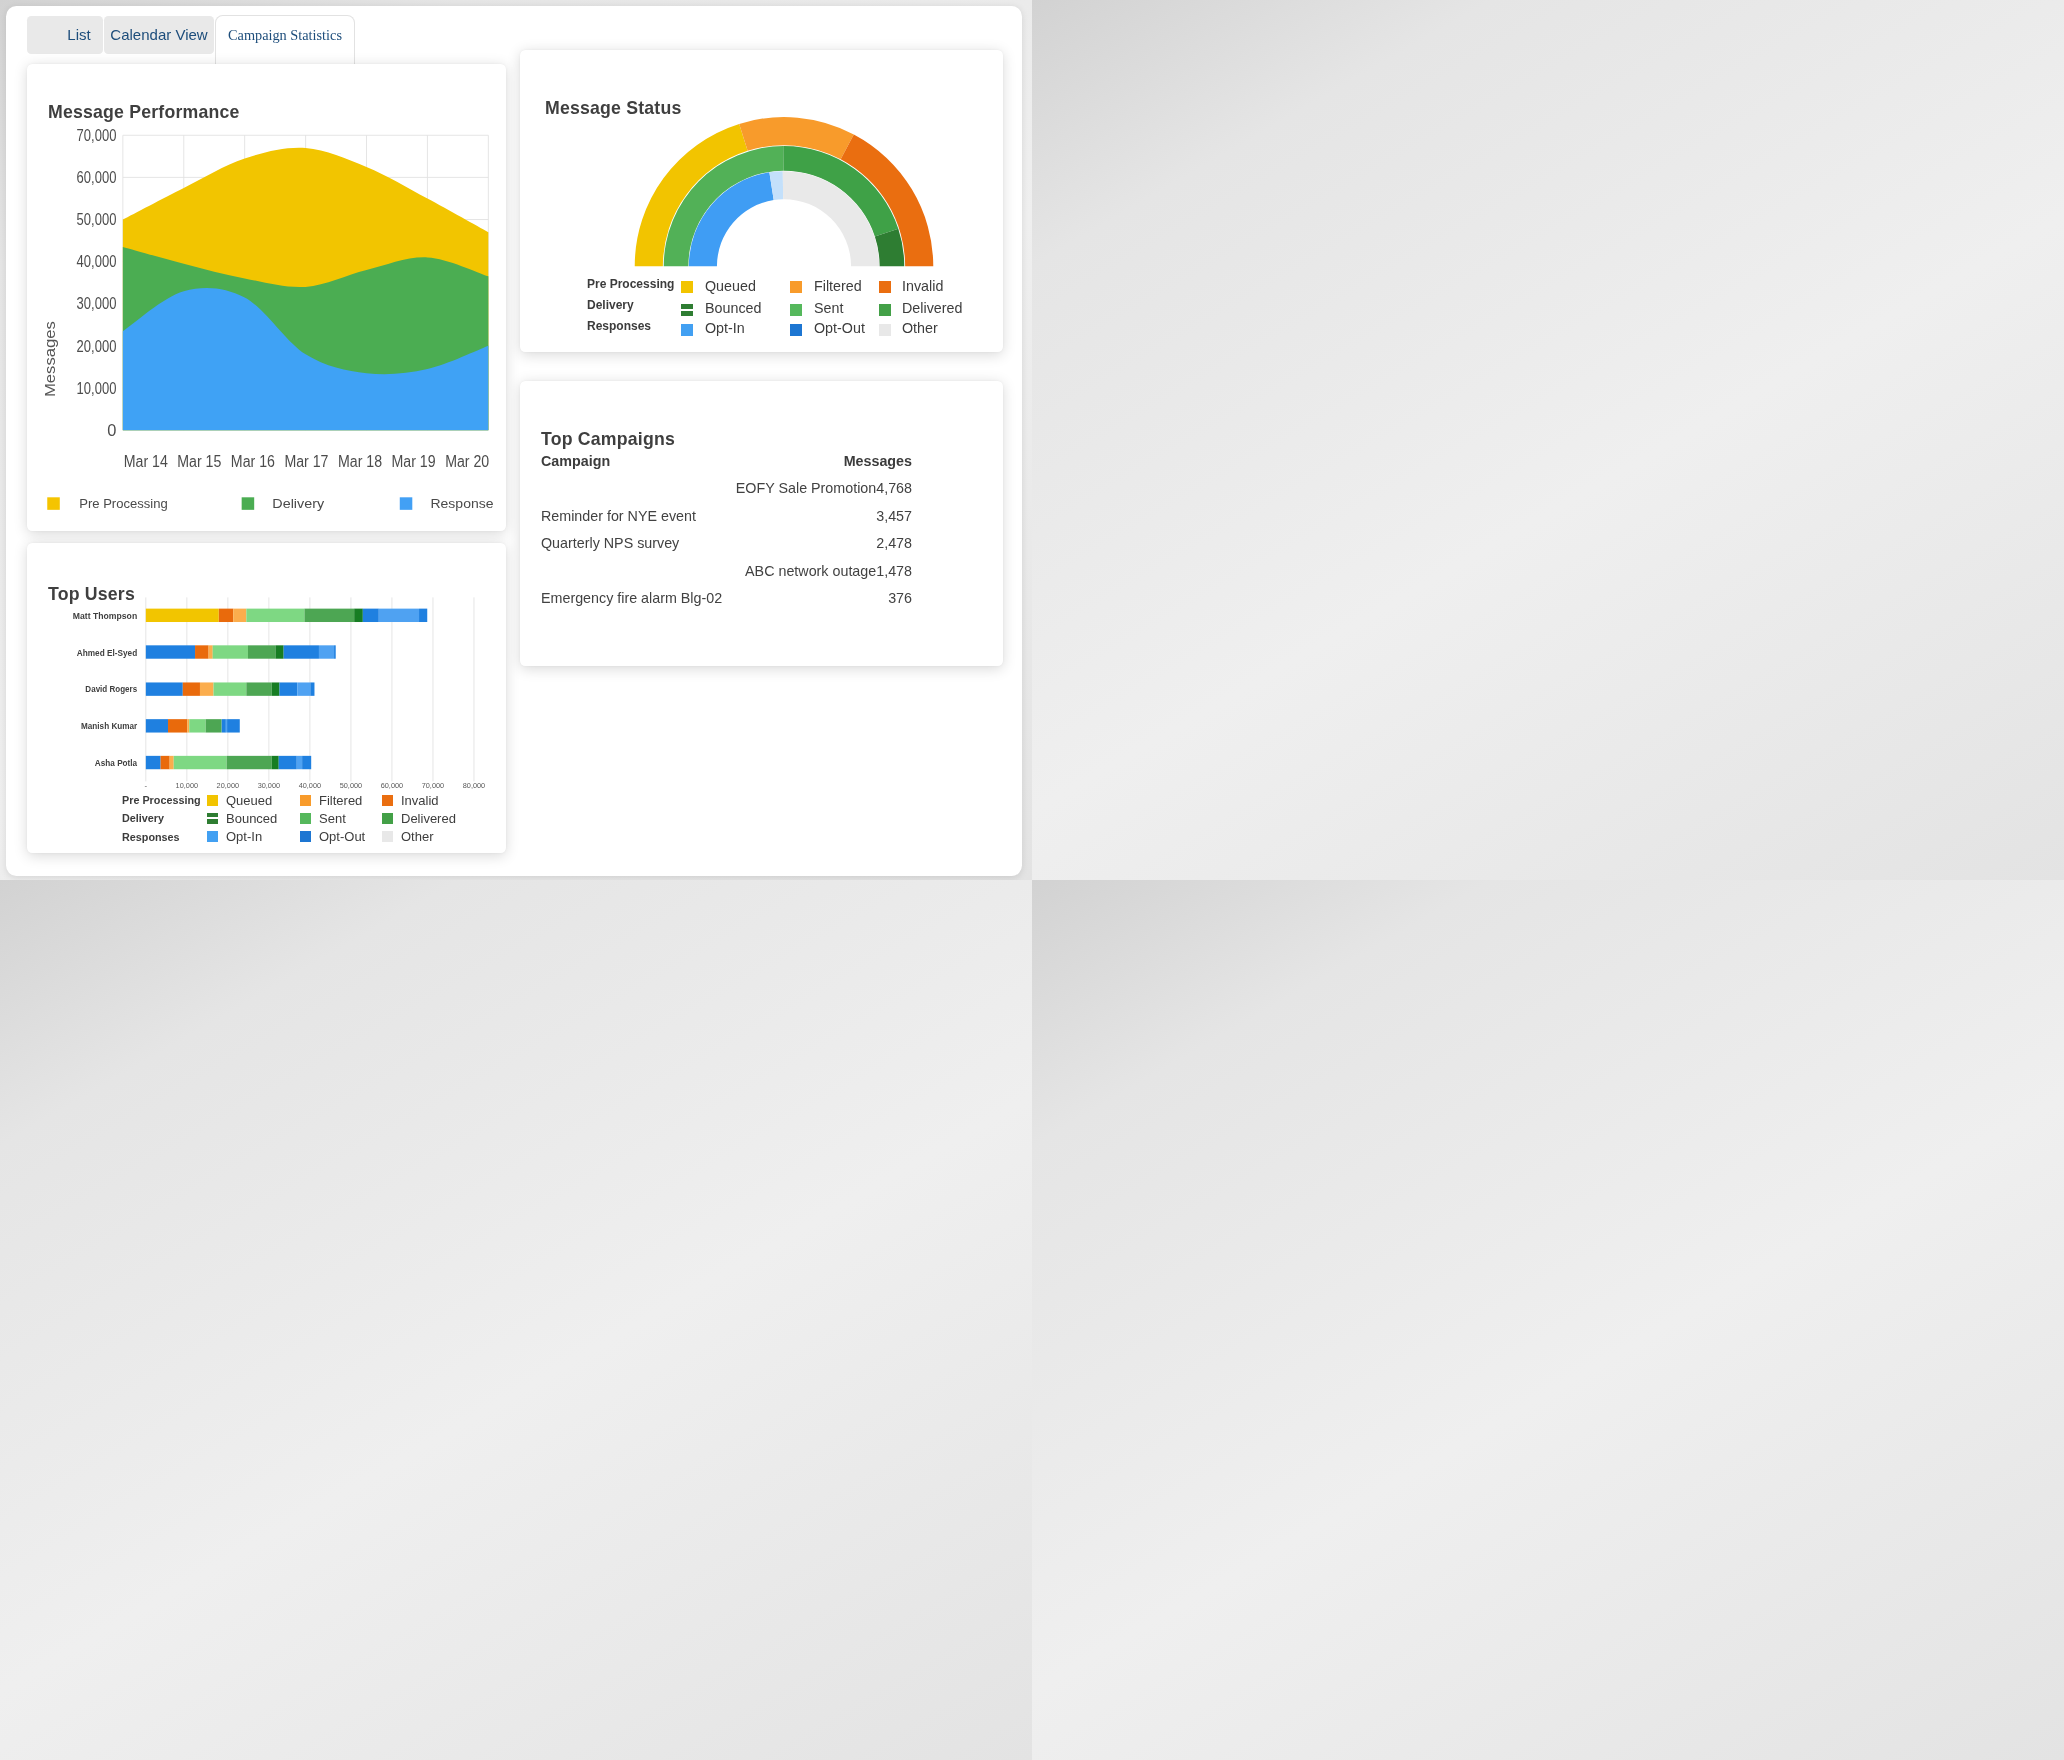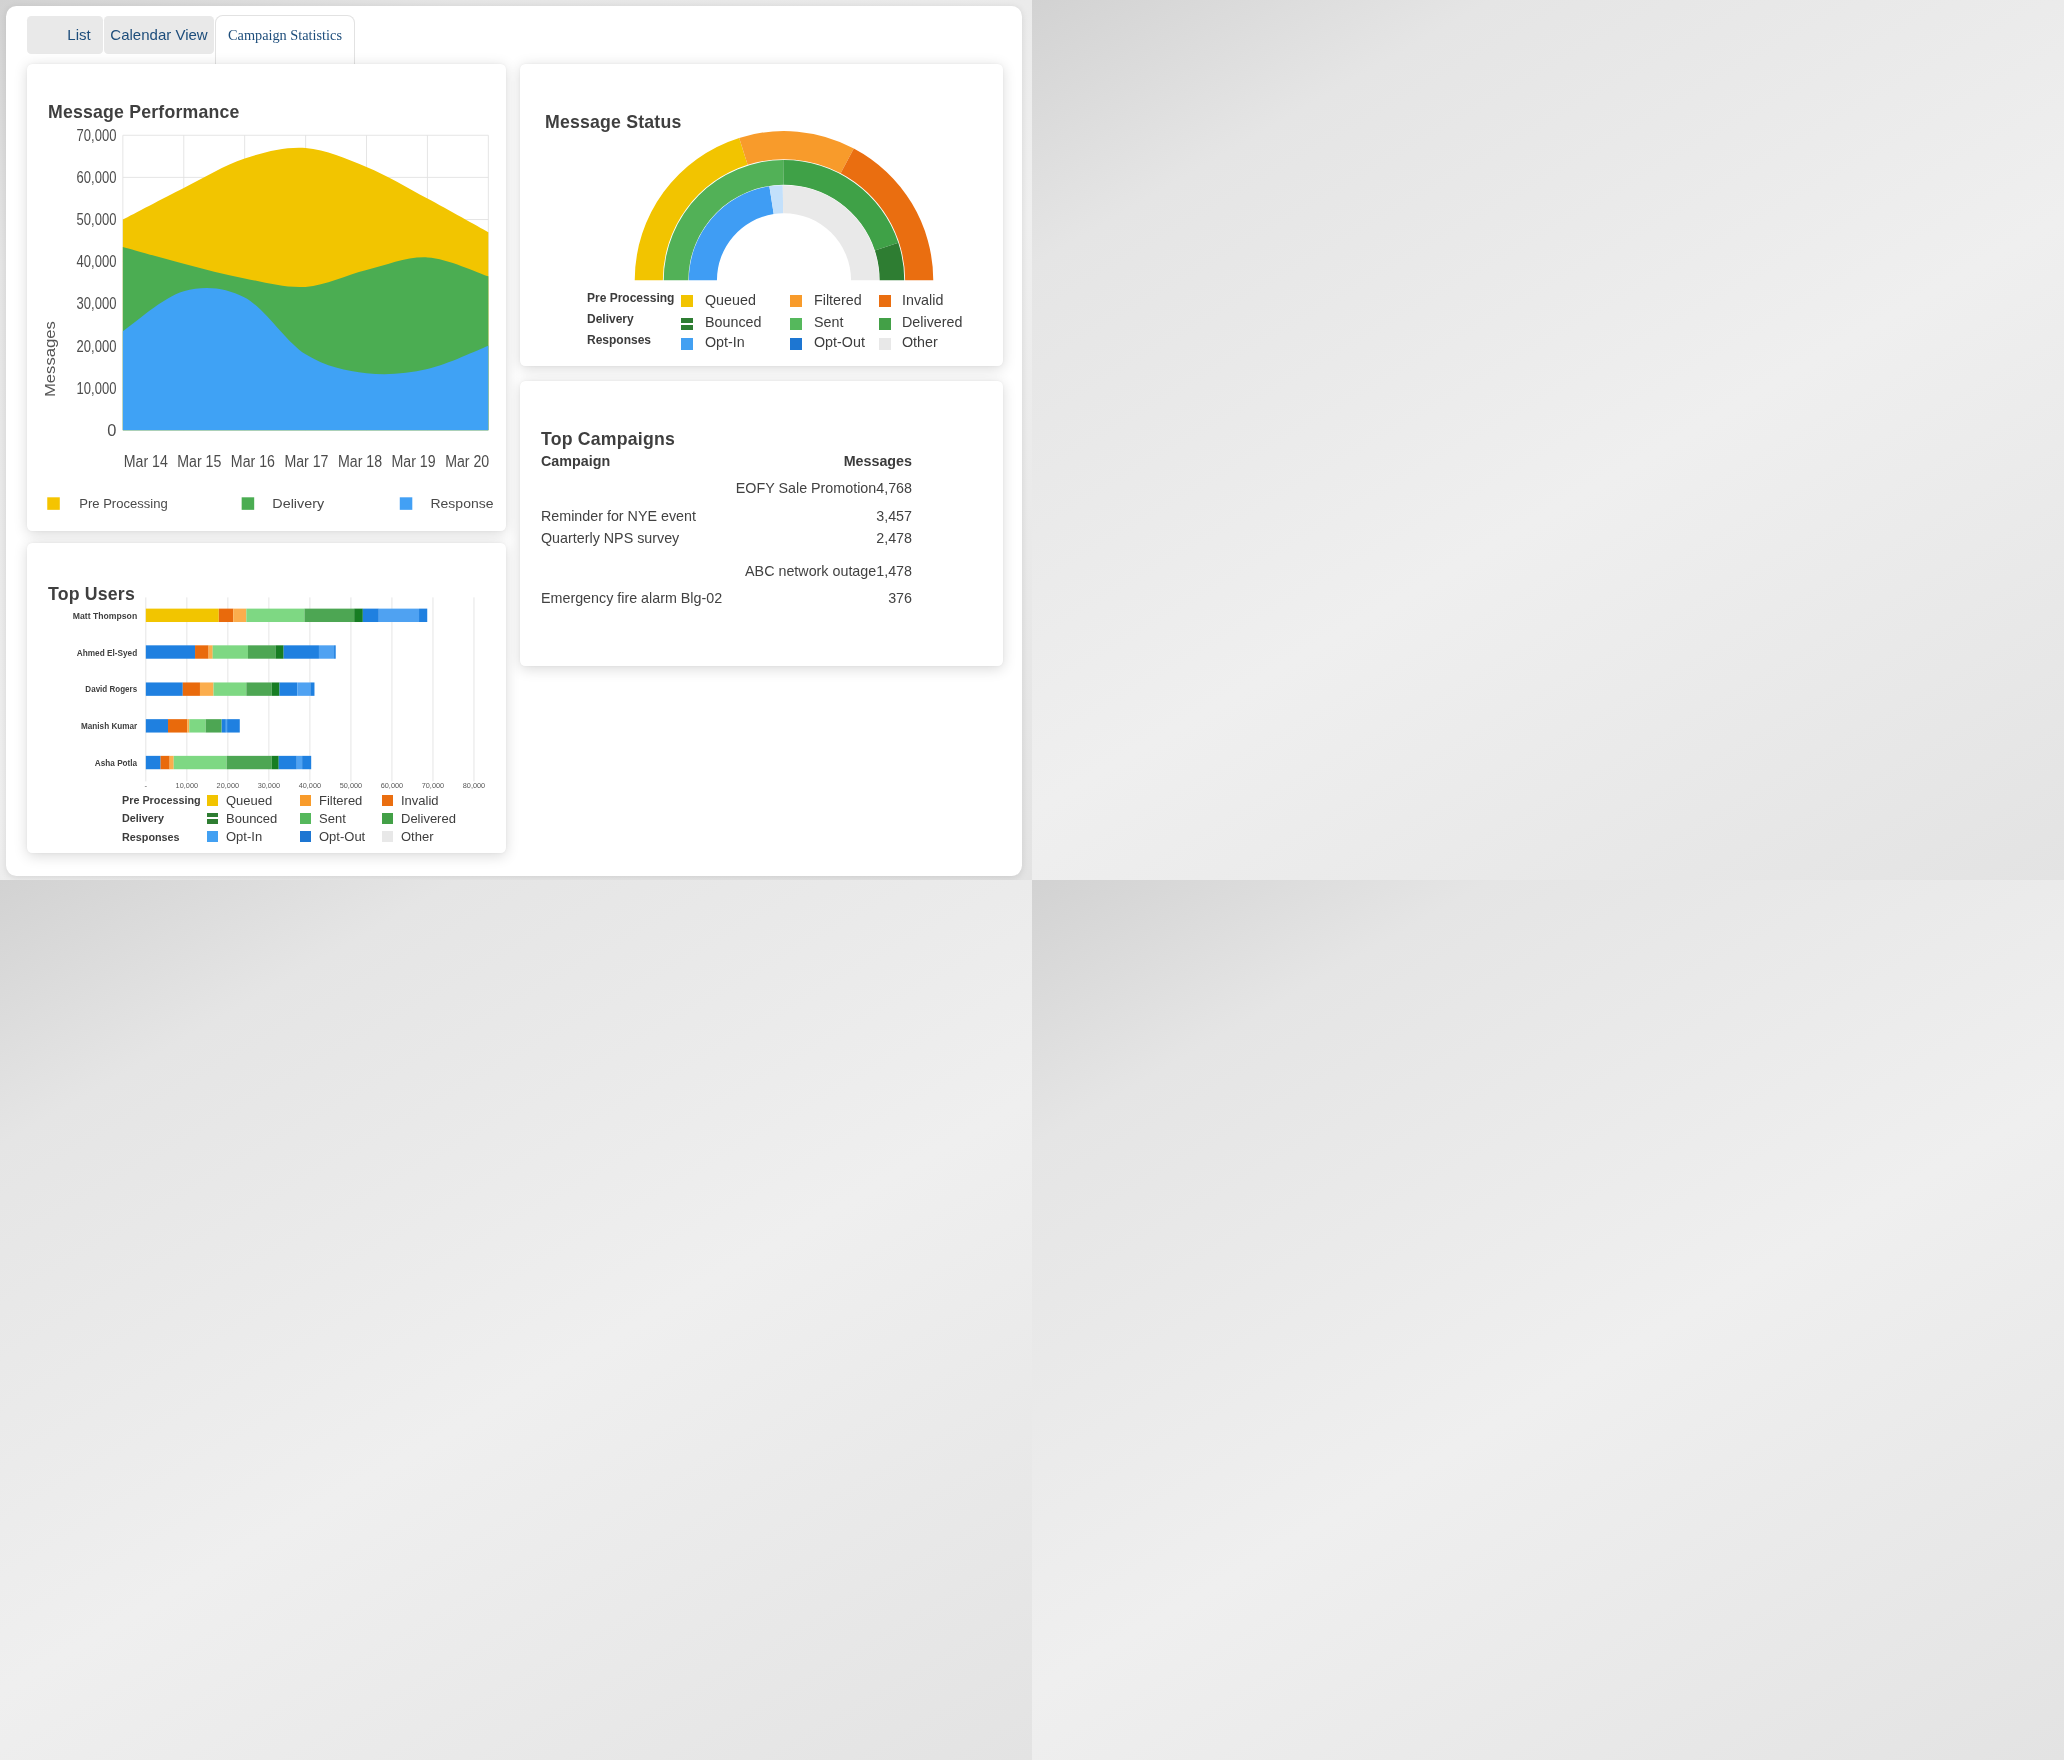--- a/index.html
+++ b/index.html
@@ -5,21 +5,21 @@
 *{margin:0;padding:0;box-sizing:border-box;}
 html,body{width:1032px;height:880px;overflow:hidden;}
 body{font-family:"Liberation Sans",sans-serif;background:linear-gradient(150deg,#d2d2d2 0%,#e5e5e5 18%,#efefef 55%,#e3e3e3 100%);position:relative;}
 .panel{position:absolute;left:5.6px;top:5.6px;width:1016px;height:870px;background:#fff;border-radius:10.4px;box-shadow:0 1.7px 7px rgba(0,0,0,.10);}
 .tab{position:absolute;top:15.6px;height:38px;background:#e9e9e9;border-radius:4.3px;color:#1d4d7b;font-size:15px;text-align:center;line-height:38px;}
 .tab.t1{left:27px;width:76px;padding-left:28px;}
 .tab.t2{left:104px;width:110px;}
 .tab.active{left:215px;width:140px;top:14.7px;height:50px;background:#fff;border:0.9px solid #e2e2e2;border-bottom:none;border-radius:7.8px 7.8px 0 0;line-height:39px;font-size:14.3px;font-family:Liberation Serif, serif;}
 .card{position:absolute;background:#fff;border-radius:5.2px;box-shadow:0 2.6px 14px rgba(0,0,0,.15),0 0 2.6px rgba(0,0,0,.05);}
 #card1{left:27px;top:64px;width:479px;height:467px;}
-#card2{left:520px;top:64px;width:483px;height:302px;}
+#card2{left:520px;top:50px;width:483px;height:302px;}
 #card3{left:27px;top:543px;width:479px;height:310px;}
 #card4{left:520px;top:381px;width:483px;height:285px;}
 .ctitle{position:absolute;font-weight:bold;color:#3f3f3f;font-size:17.7px;letter-spacing:0.2px;white-space:nowrap;margin-top:20px;}
 .abs{position:absolute;}
 .lg-group{position:absolute;font-weight:bold;color:#3c3c3c;white-space:nowrap;text-align:right;}
 .lg-item{position:absolute;color:#3d3d3d;white-space:nowrap;}
 .sw{position:absolute;}
 </style>
 </head>
 <body>
@@ -225,21 +225,21 @@
         <span>Messages</span>
       </div>
     <div style="display:flex;justify-content:flex-end;height:27.5px;align-items:center;">
         <span>EOFY Sale Promotion</span>
         <span>4,768</span>
       </div>
     <div style="display:flex;justify-content:space-between;height:27.5px;align-items:center;">
         <span>Reminder for NYE event</span>
         <span>3,457</span>
       </div>
-    <div style="display:flex;justify-content:space-between;height:27.5px;align-items:flex-start;">
+    <div style="display:flex;justify-content:space-between;height:27.5px;align-items:center;">
         <span>Quarterly NPS survey</span>
         <span>2,478</span>
       </div>
     <div style="display:flex;justify-content:flex-end;height:27.5px;align-items:center;">
         <span>ABC network outage</span>
         <span>1,478</span>
       </div>
     <div style="display:flex;justify-content:space-between;height:27.5px;align-items:center;">
         <span>Emergency fire alarm Blg-02</span>
         <span>376</span>

